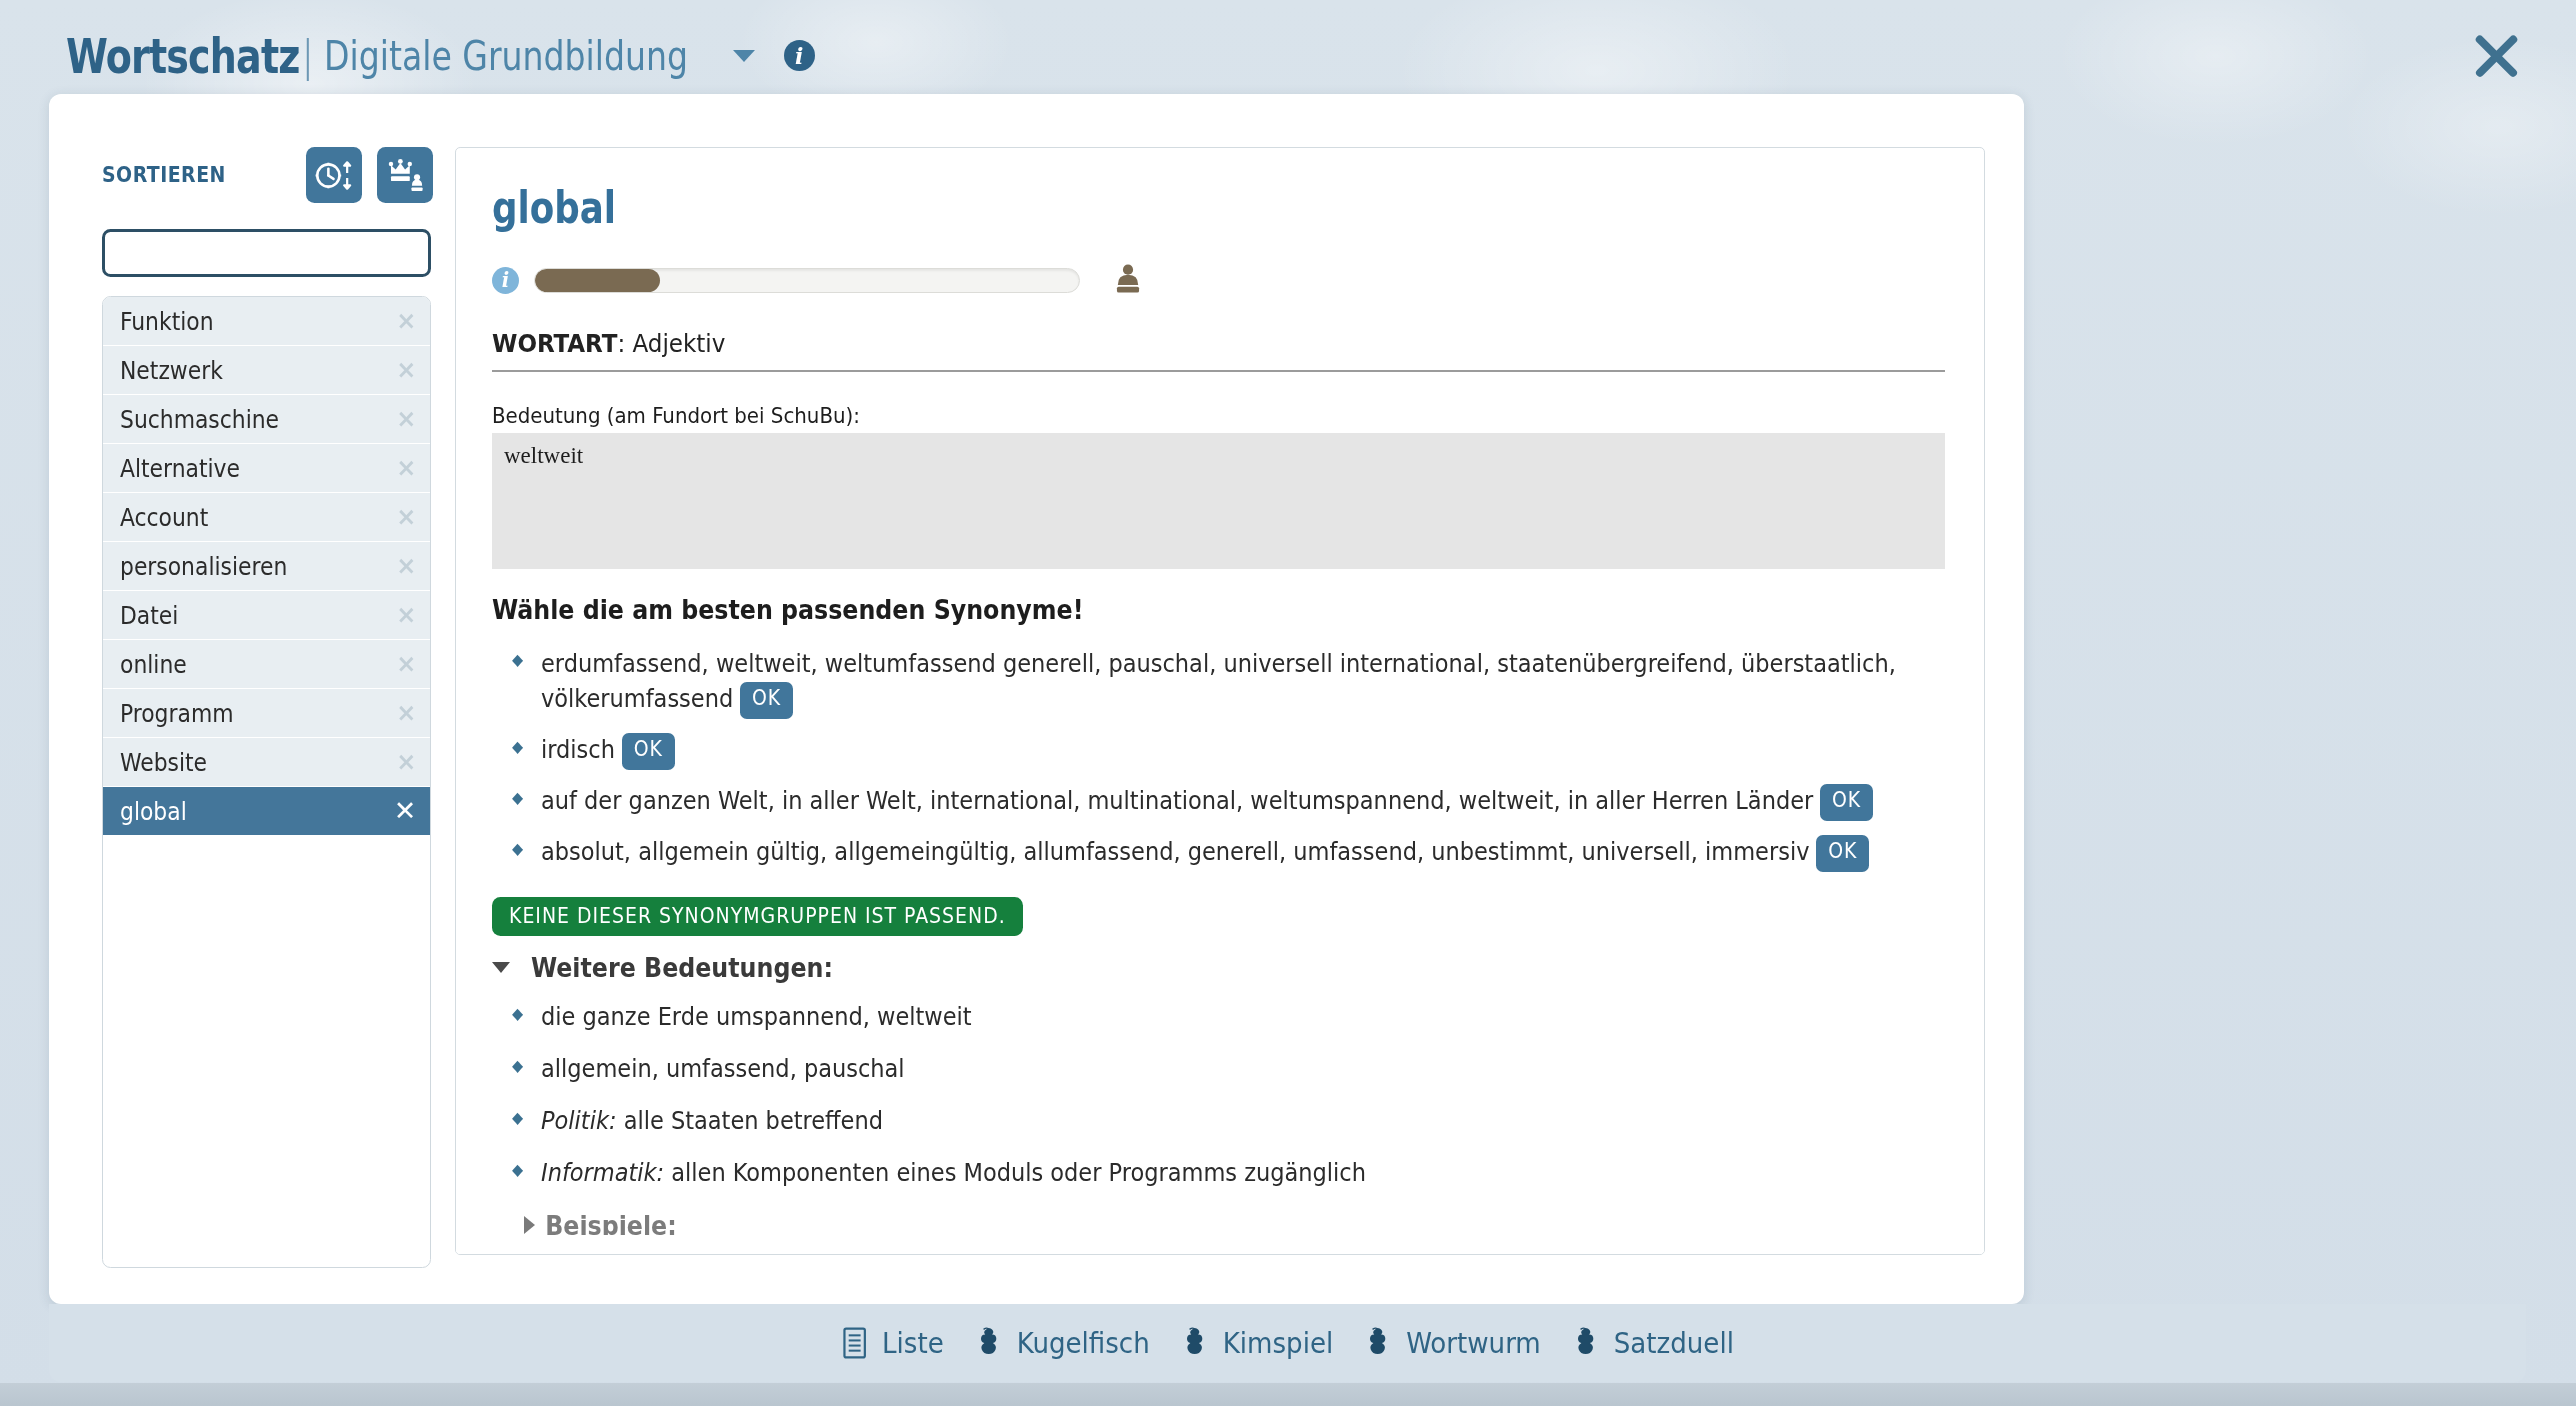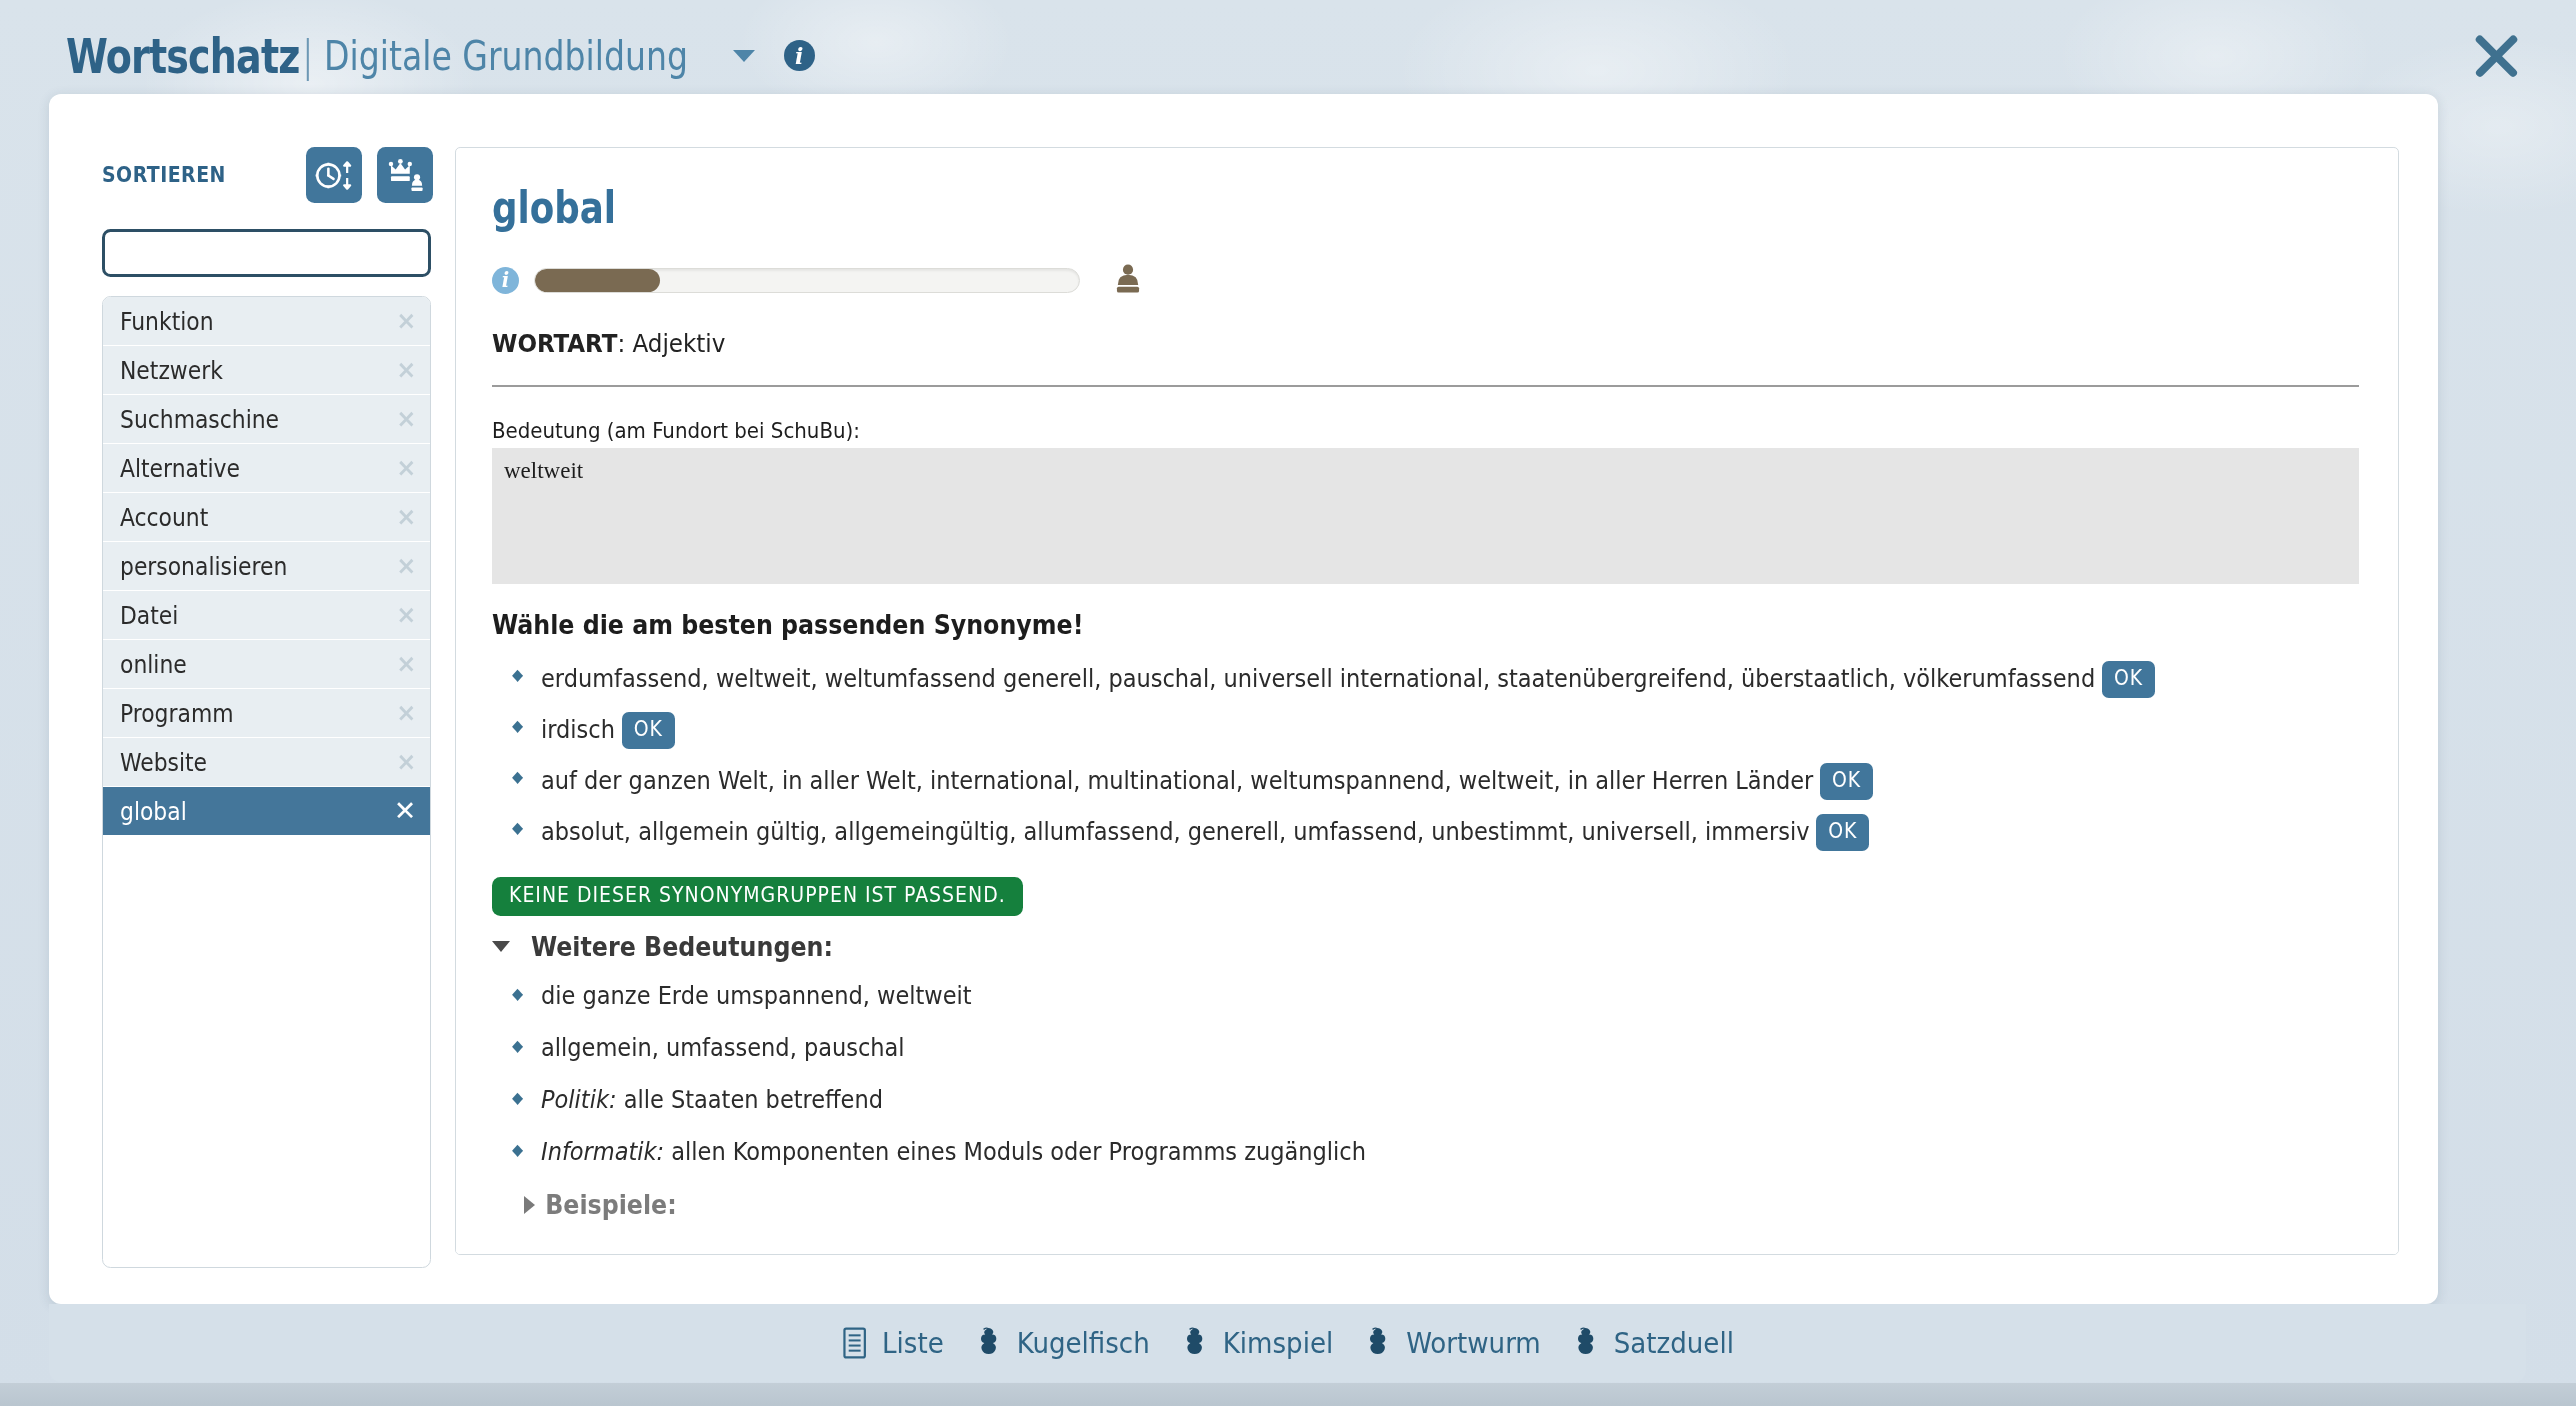--- a/index.html
+++ b/index.html
@@ -71,21 +71,21 @@
     content: ""; position: absolute; top: 50%; left: 0;
     width: 55px; height: 7.7px; border-radius: 4.3px;
     background: #3f718f;
   }
   .close-x::before { transform: translateY(-50%) rotate(45deg); }
   .close-x::after  { transform: translateY(-50%) rotate(-45deg); }
 
   
   .card {
     position: absolute; top: 94px; left: 49px;
-    width: 2389px; height: 1210px;
+    width: 1975px; height: 1210px;
     background: #ffffff;
     border-radius: 12px;
     box-shadow: 0 2.6px 12px rgba(40,70,95,.14);
     display: flex;
   }
 
   
   .leftcol {
     width: 384px; flex: 0 0 384px;
     padding: 53px 0 0 53px;
@@ -168,21 +168,21 @@
     width: 546px; height: 25.6px; border-radius: 12.8px;
     background: #f4f4f2; border: 1.7px solid #dcdcd8;
     box-shadow: inset 0 1.7px 2.6px rgba(0,0,0,.07);
     overflow: hidden; cursor: pointer;
   }
   .progress-fill {
     height: 100%; border-radius: 12.8px; background: #7a6a52;
   }
   .pawn-icon { margin-left: 15.3px; }
   .wortart {
-    font-size: 25.6px; color: #222; padding-bottom: 27px;
+    font-size: 25.6px; color: #222; padding-bottom: 12px;
     border-bottom: 2.6px solid #9b9b9b;
     margin-bottom: 31px;
     font-family: "DejaVu Sans Condensed", "Liberation Sans Narrow", "Liberation Sans", sans-serif;
   }
   .wortart b { font-weight: 700; }
   .field-label {
     font-size: 22px; color: #1d1d1d; margin-bottom: 5.1px;
     font-family: "DejaVu Sans Condensed", "Liberation Sans Narrow", "Liberation Sans", sans-serif;
   }
   .bedeutung-area {

